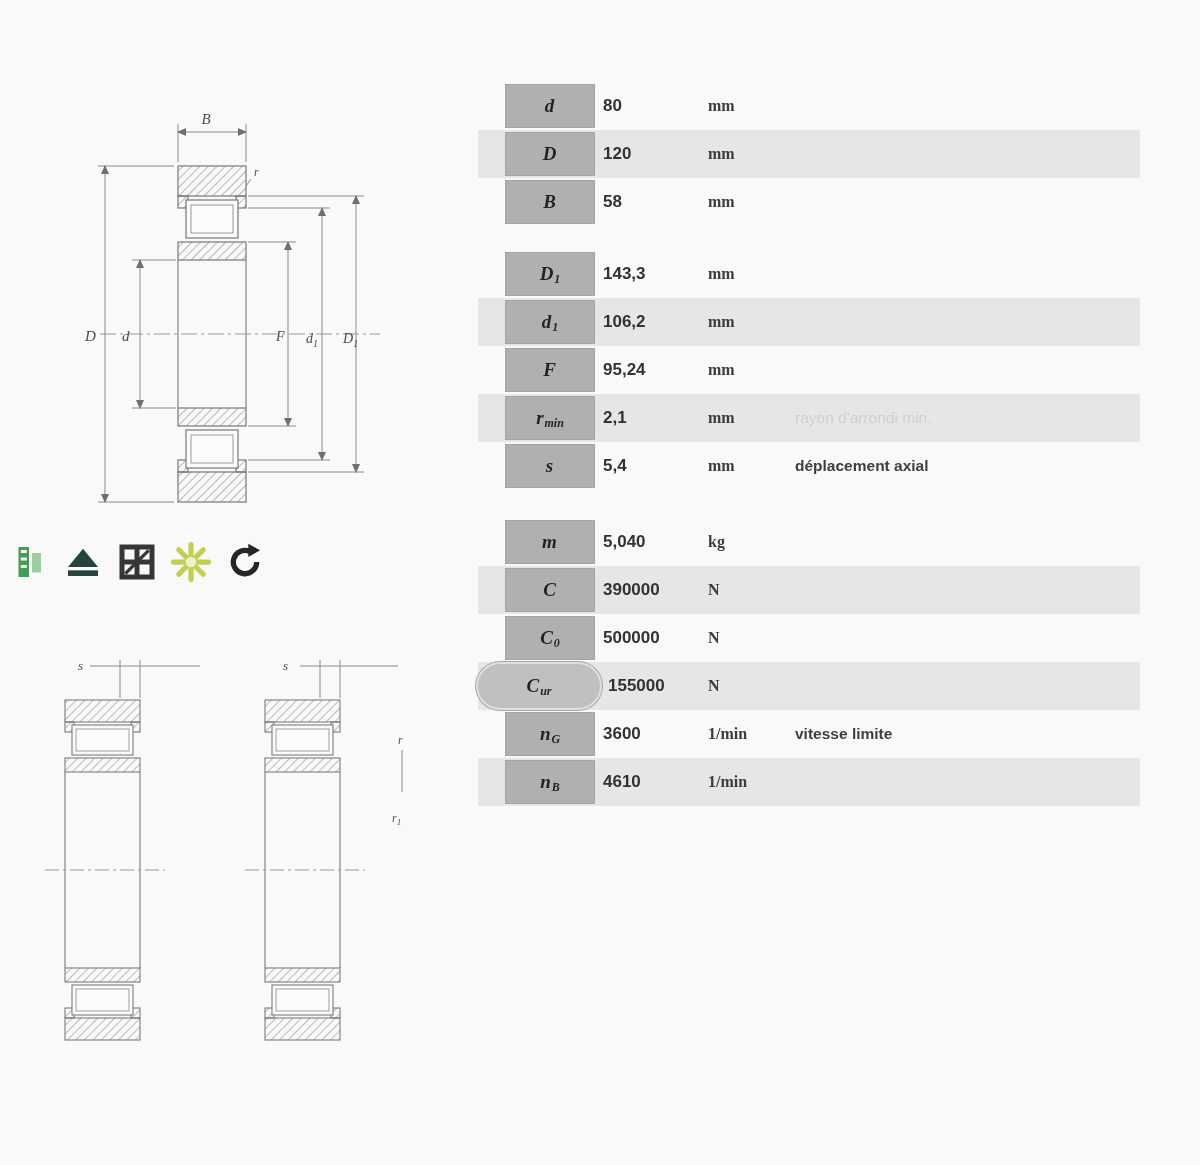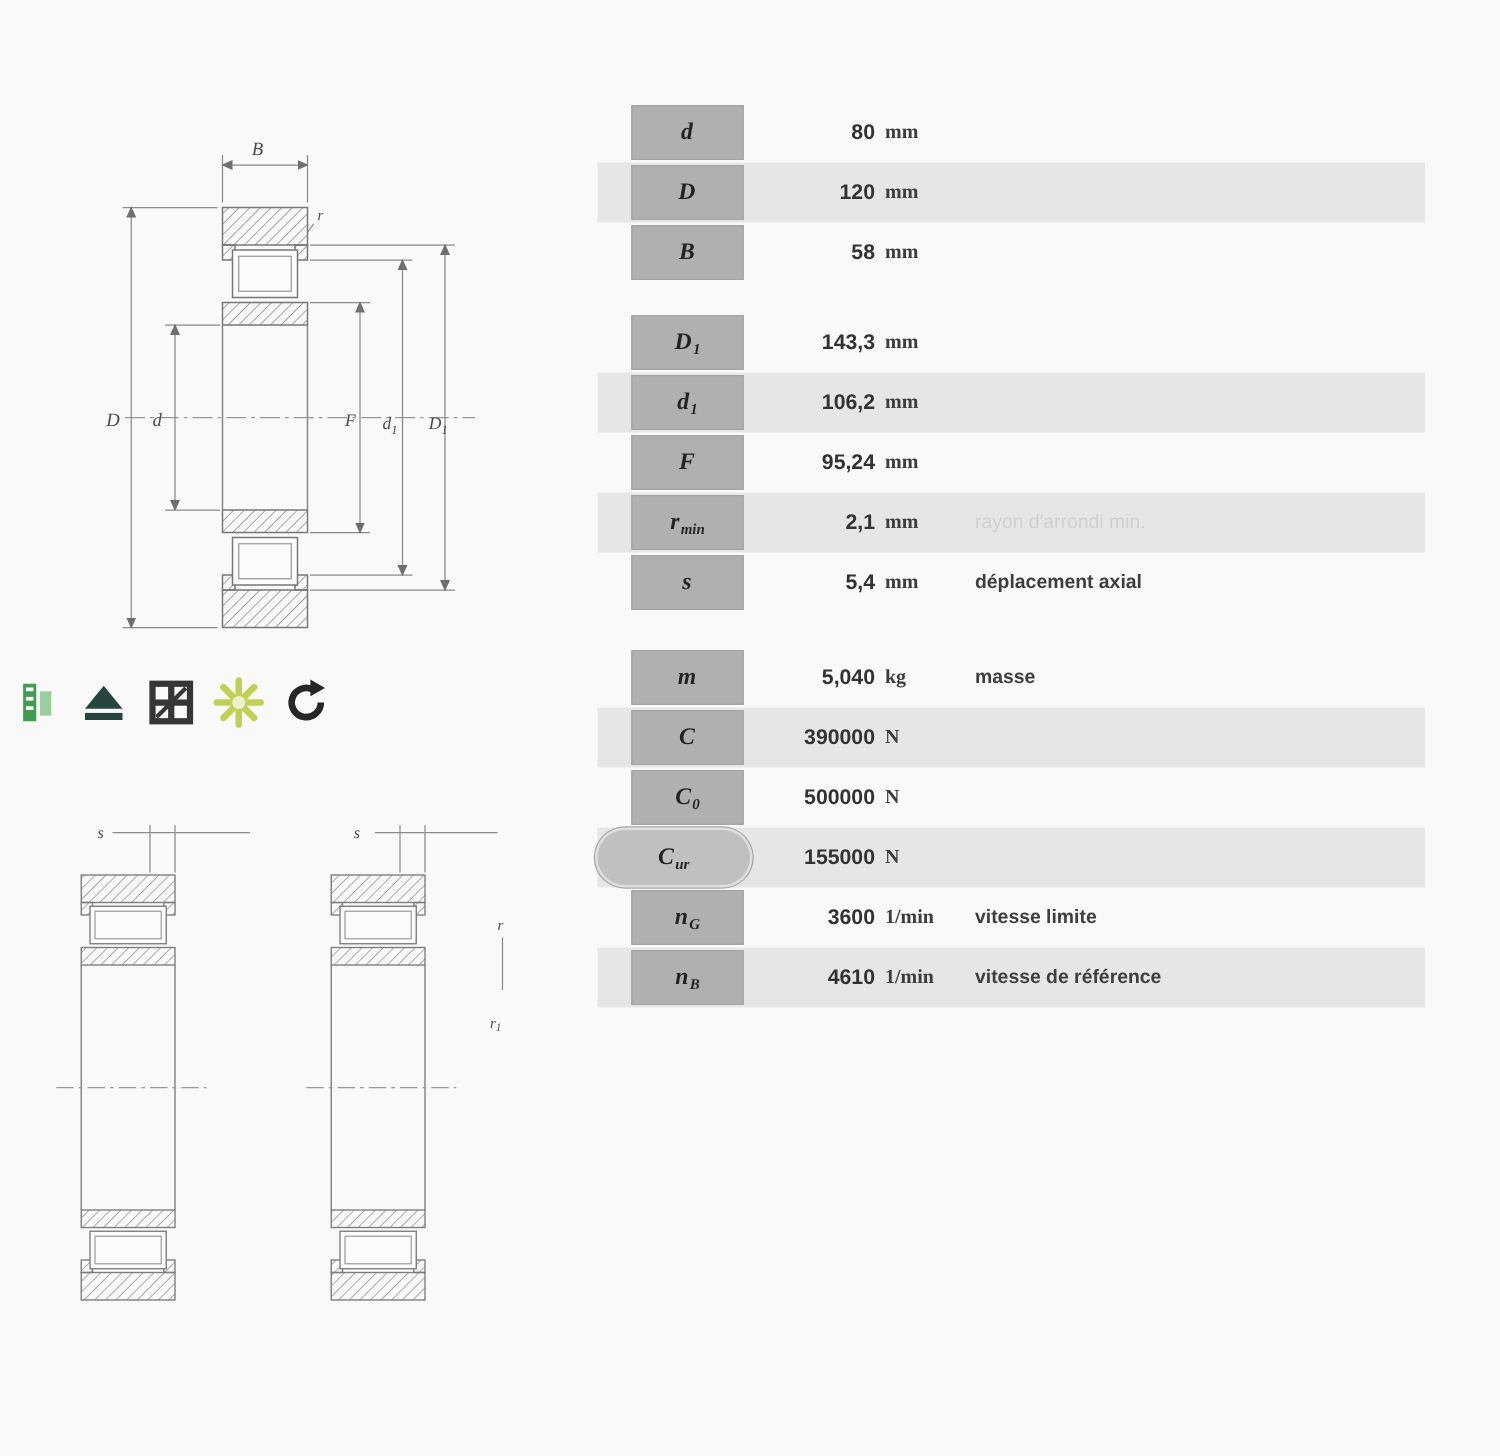--- a/index.html
+++ b/index.html
@@ -16,24 +16,24 @@
     margin-left:27px;width:90px;height:44px;background:#b2b2b2;
     display:flex;align-items:center;justify-content:center;
     font-family:"Liberation Serif",serif;font-style:italic;font-weight:bold;
     font-size:19px;color:#1f1f1f;box-shadow:inset 0 0 0 1px #a5a5a5;
   }
   .pill .sub{font-size:12px;margin-top:10px;margin-left:1px;}
   .trow.hl .pill{
     margin-left:0;width:122px;border-radius:22px;background:#c2c2c2;
     box-shadow:0 0 0 2px #e2e2e2,0 0 0 3px #a8a8a8;
   }
-  .val{width:97px;margin-left:8px;text-align:right;font-weight:bold;font-size:17px;color:#303030;}
+  .val{width:97px;margin-left:8px;font-weight:bold;font-size:17px;color:#303030;}
   .trow.hl .val{width:92px;}
   .unit{margin-left:8px;width:72px;font-weight:bold;font-size:16px;color:#3a3a3a;font-family:Liberation Serif, serif;}
-  .desc{flex:1;font-weight:bold;font-size:15.5px;color:#3c3c3c;white-space:nowrap;}
+  .desc{margin-left:15px;flex:1;font-weight:bold;font-size:15.5px;color:#3c3c3c;white-space:nowrap;}
   .desc.faint{color:#d3d3d3;font-weight:normal;}
   
   svg text{font-family:"Liberation Serif",serif;font-style:italic;fill:#4a4a4a;}
   .icon-strip{position:absolute;left:8px;top:538px;display:flex;gap:12px;align-items:center;}
   .icon-strip .ic{width:42px;height:48px;display:flex;align-items:center;justify-content:center;}
 </style>
 </head>
 <body>
 
 <div class="app">
@@ -306,21 +306,20 @@
   </div>
 
   <div class="section" style="top:518px">
     <div class="trow">
       <div class="pill">
           <span class="sym">m</span>
           <span class="sub"></span>
         </div>
       <div class="val">5,040</div>
       <div class="unit">kg</div>
-      <div class="desc">masse</div>
     </div>
     <div class="trow stripe">
       <div class="pill">
           <span class="sym">C</span>
           <span class="sub"></span>
         </div>
       <div class="val">390000</div>
       <div class="unit">N</div>
     </div>
     <div class="trow">
@@ -348,17 +347,16 @@
       <div class="unit">1/min</div>
       <div class="desc">vitesse limite</div>
     </div>
     <div class="trow stripe">
       <div class="pill">
           <span class="sym">n</span>
           <span class="sub">B</span>
         </div>
       <div class="val">4610</div>
       <div class="unit">1/min</div>
-      <div class="desc">vitesse de référence</div>
     </div>
   </div>
 
 </div>
 
 </body></html>

